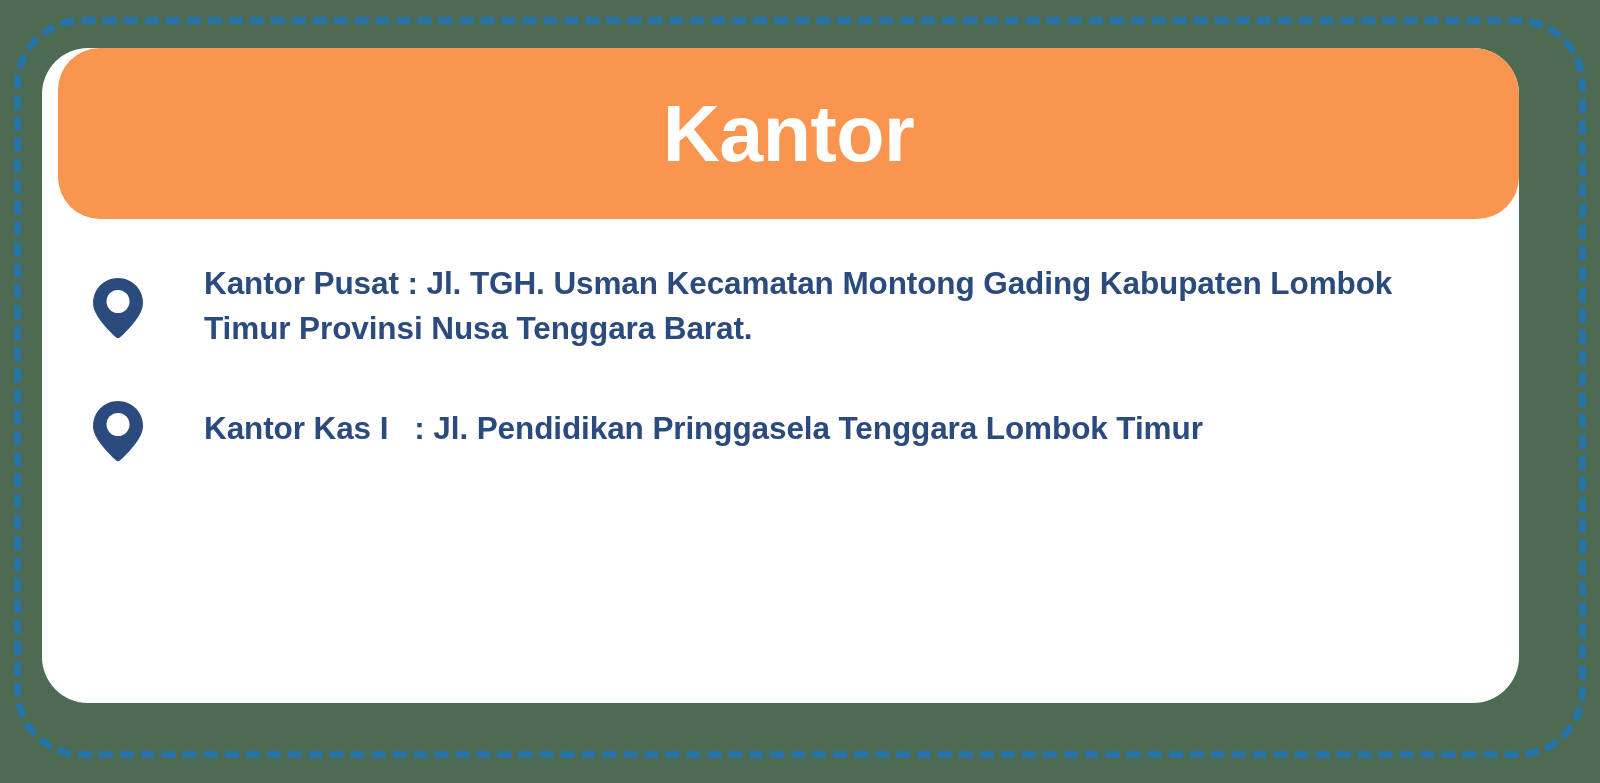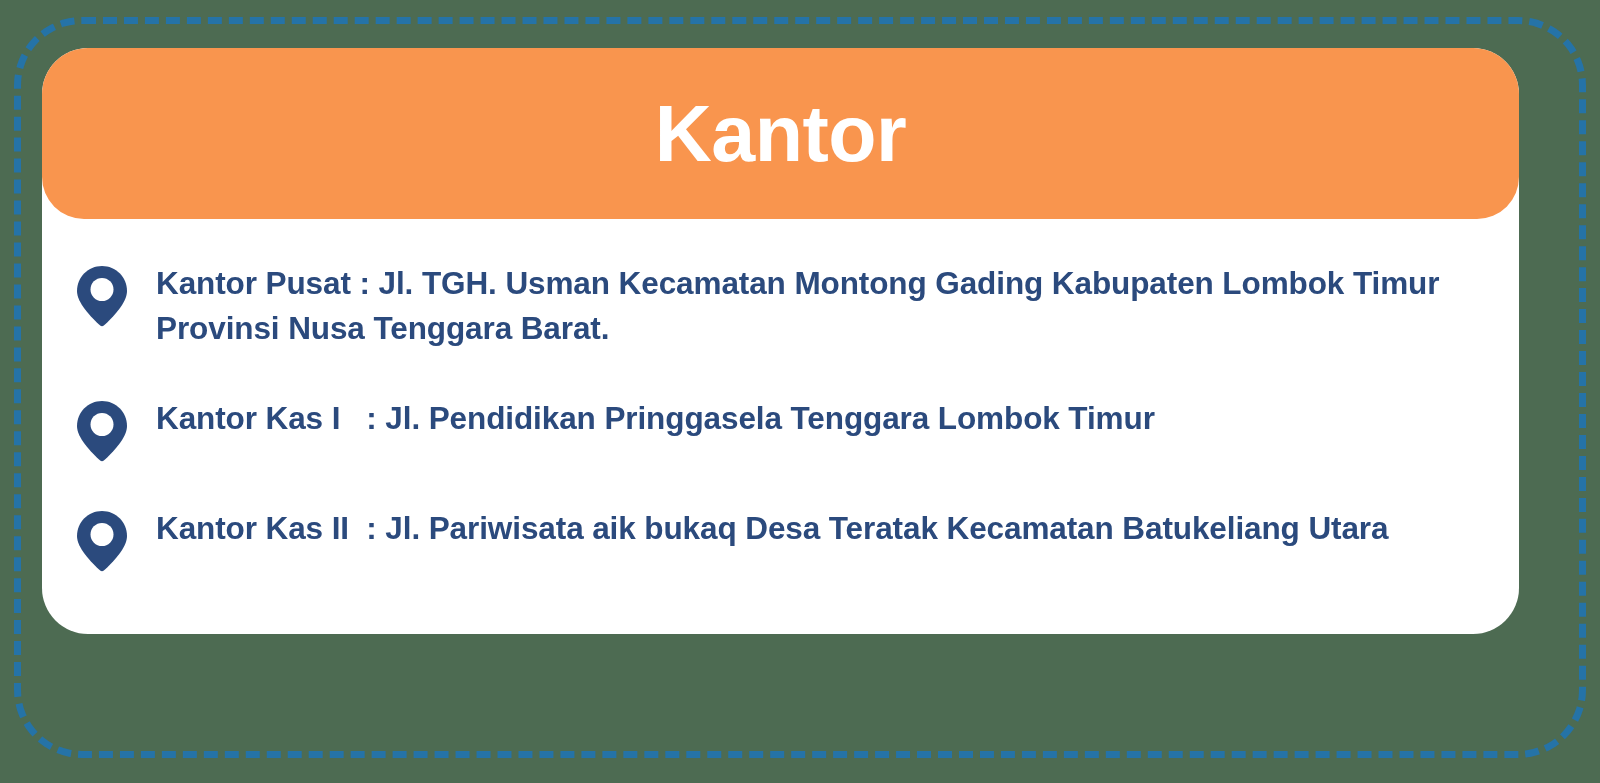--- a/index.html
+++ b/index.html
@@ -30,24 +30,25 @@
     border-radius: 68px;
     pointer-events: none;
   }
 
   
   .card {
     position: absolute;
     left: 42px;
     top: 48px;
     width: 1477px;
-    height: 586px;
+    height: 655px;
     background: #ffffff;
     border-radius: 46px;
     overflow: hidden;
+    padding-left: 16px;
   }
 
   
   .card-header {
     width: 100%;
     height: 171px;
     background: #f9954e;
     border-radius: 42px;
     display: flex;
     align-items: center;
@@ -67,22 +68,23 @@
   .card-body {
     padding: 42px 60px 0 32px;
   }
 
   .address-list {
     list-style: none;
   }
 
   .address-item {
     display: flex;
-    align-items: flex-start;
+    align-items: center;
     margin-bottom: 44px;
+    gap: 32px;
   }
   .address-item:last-child { margin-bottom: 0; }
 
   .pin-icon {
     flex: 0 0 auto;
     width: 56px;
     height: 62px;
     margin-right: 26px;
     margin-top: 4px;
     display: block;
@@ -121,24 +123,17 @@
       </li>
 
       <li class="address-item">
         <svg class="pin-icon" viewBox="0 0 56 62">
           <path d="M28 1 C14.2 1 3 12.2 3 26 C3 38 17 52 26.2 60.6 C27.2 61.5 28.8 61.5 29.8 60.6 C39 52 53 38 53 26 C53 12.2 41.8 1 28 1 Z" fill="#2b4a7d"></path>
           <circle cx="28" cy="24.5" r="11.5" fill="#ffffff"></circle>
         </svg>
         <span class="address-text">Kantor Kas I   : Jl. Pendidikan Pringgasela Tenggara Lombok Timur</span>
       </li>
 
-      <li class="address-item">
-        <svg class="pin-icon" viewBox="0 0 56 62">
-          <path d="M28 1 C14.2 1 3 12.2 3 26 C3 38 17 52 26.2 60.6 C27.2 61.5 28.8 61.5 29.8 60.6 C39 52 53 38 53 26 C53 12.2 41.8 1 28 1 Z" fill="#2b4a7d"></path>
-          <circle cx="28" cy="24.5" r="11.5" fill="#ffffff"></circle>
-        </svg>
-        <span class="address-text">Kantor Kas II  : Jl. Pariwisata aik bukaq Desa Teratak Kecamatan Batukeliang Utara</span>
-      </li>
 
     </ul>
   </div>
 
 </div>
 
 </body></html>

